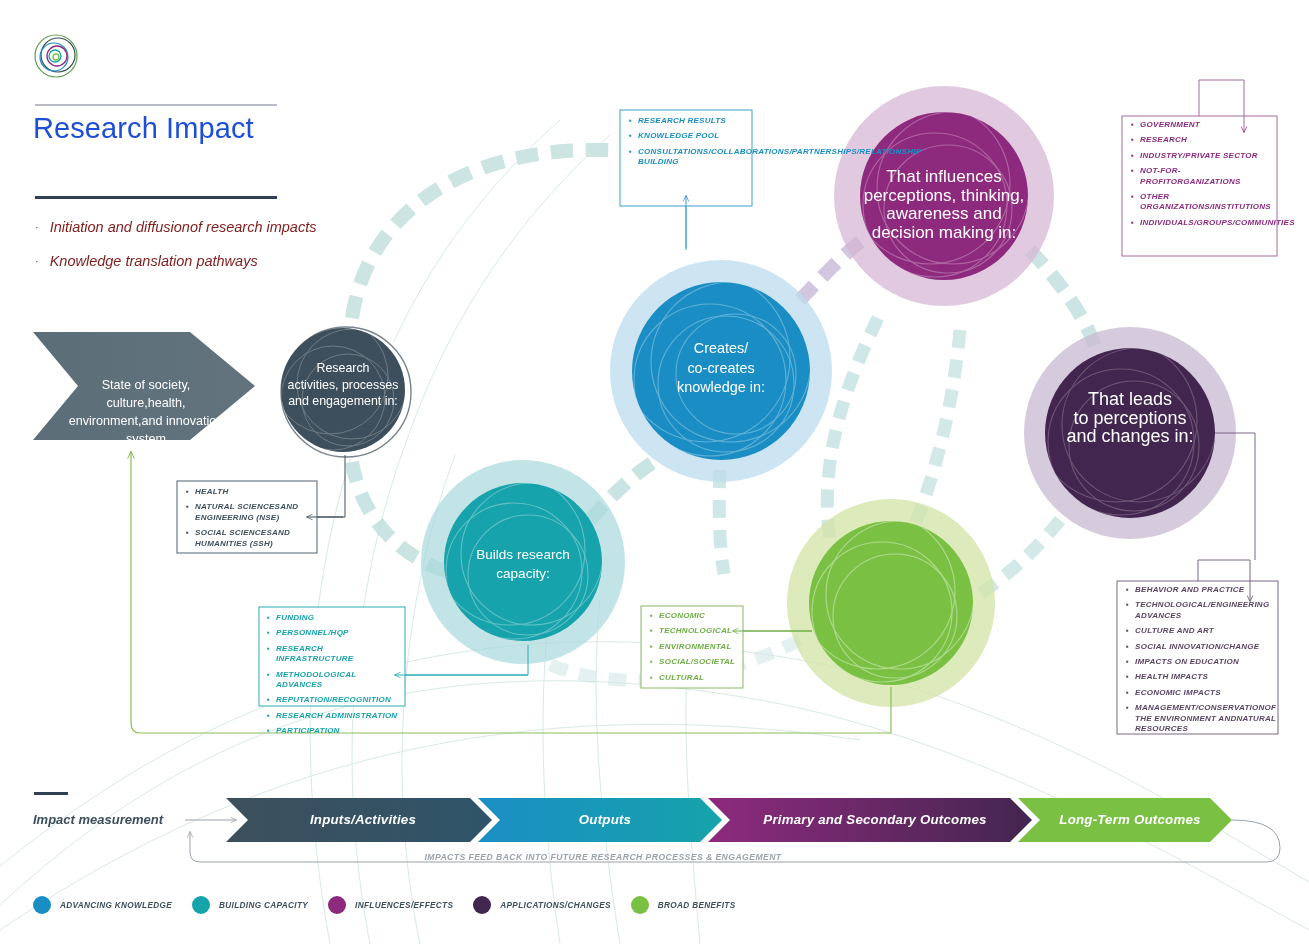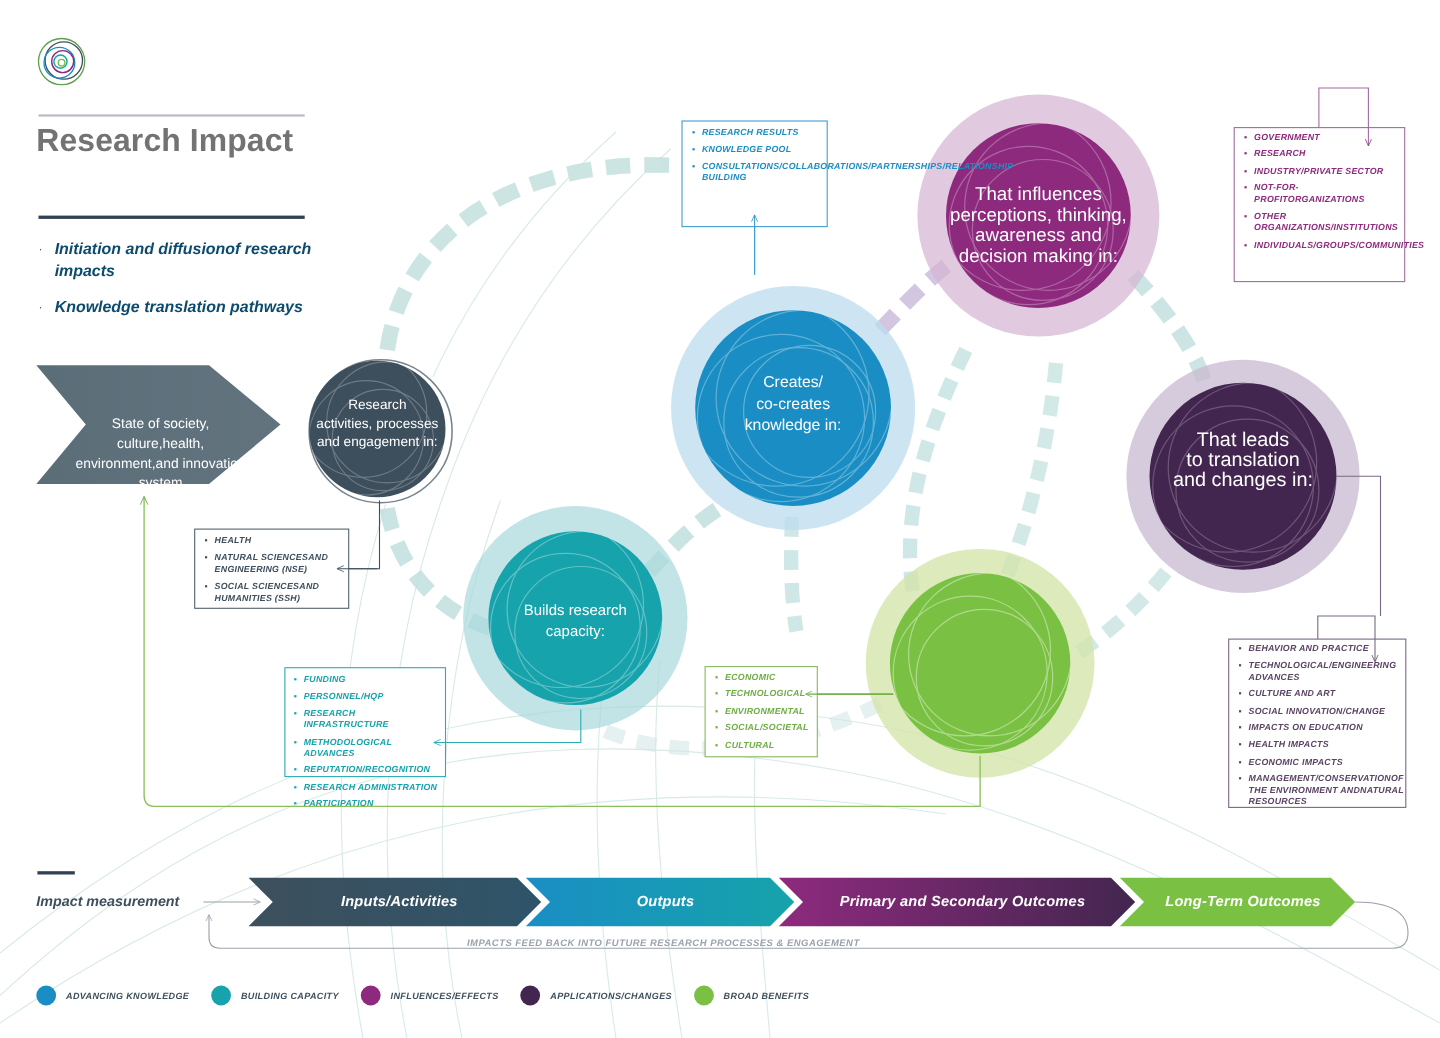--- a/index.html
+++ b/index.html
@@ -10,27 +10,27 @@
   #bgsvg{z-index:0;}
   #arcsvg{z-index:1;}
   #circsvg{z-index:2;}
   #linesvg{z-index:3;}
   .html-layer{position:absolute;left:0;top:0;width:1309px;height:944px;z-index:4;}
 
   
   #logo{position:absolute;left:33px;top:33px;width:46px;height:46px;}
   #rule-top{position:absolute;left:35px;top:104px;width:242px;height:2px;background:#b9bcc4;}
   #title{position:absolute;left:33px;top:112px;width:340px;}
-  #title .l1{font-size:29px;font-weight:700;color:#737373;letter-spacing:.1px;line-height:33px;}
+  #title .l1{font-size:29px;font-weight:400;color:#1d4ed8;letter-spacing:.1px;line-height:33px;}
   #title .l2{font-size:29px;font-weight:400;color:#8e2a7e;line-height:33px;}
   #rule-mid{position:absolute;left:35px;top:196px;width:242px;height:3px;background:#2f4152;}
   #bullets{position:absolute;left:35px;top:218px;width:290px;}
   #bullets .b{display:flex;gap:11px;margin-bottom:14px;}
   #bullets .dot{font-size:11px;color:#3d4f5c;line-height:19px;}
-  #bullets .tx{font-size:14.5px;font-style:italic;font-weight:700;color:#0c4a6e;line-height:19.5px;}
+  #bullets .tx{font-size:14.5px;font-style:italic;font-weight:400;color:#7f1d1d;line-height:19.5px;}
 
   
   #banner{position:absolute;left:33px;top:332px;width:222px;height:108px;}
   #banner .tx{position:absolute;left:28px;top:24px;width:170px;text-align:center;
       color:#fff;font-size:12.6px;line-height:18px;margin-top:20px;}
 
   
   .clabel{position:absolute;text-align:center;color:#ffffff;z-index:5;pointer-events:none;}
   .clabel span{display:block;}
 
@@ -313,21 +313,21 @@
         <span>capacity:</span>
       </div>
     <div class="clabel" style="left:854px;top:168px;width:180px;font-size:17px;line-height:18.5px;">
         <span>That influences</span>
         <span>perceptions, thinking,</span>
         <span>awareness and</span>
         <span>decision making in:</span>
       </div>
     <div class="clabel" style="left:1042px;top:390px;width:176px;font-size:18px;line-height:18.5px;">
         <span>That leads</span>
-        <span>to translation</span>
+        <span>to perceptions</span>
         <span>and changes in:</span>
       </div>
 
     <div class="callout" style="left:186px;top:487px;width:126px;">
         <ul>
           <li style="color: rgb(61, 79, 92);">
             <span class="bd">▪</span>
             <span class="t"><span>HEALTH</span></span>
           </li>
           <li style="color: rgb(61, 79, 92);">

